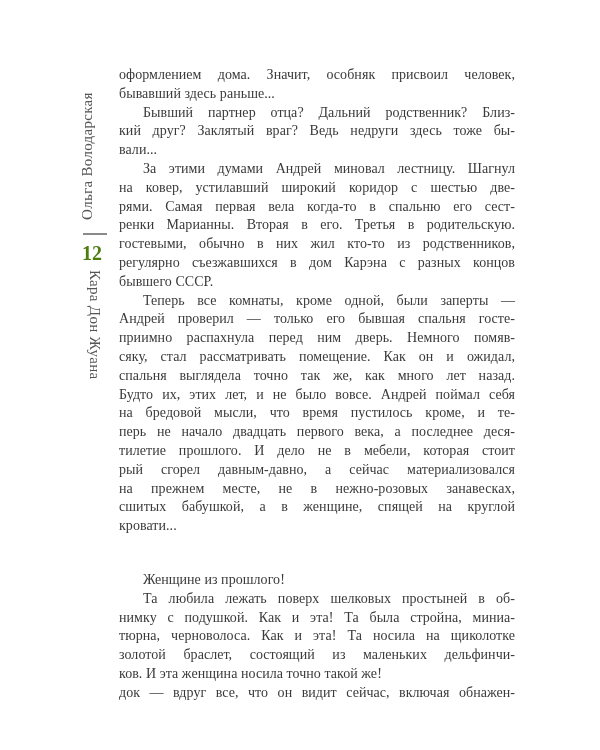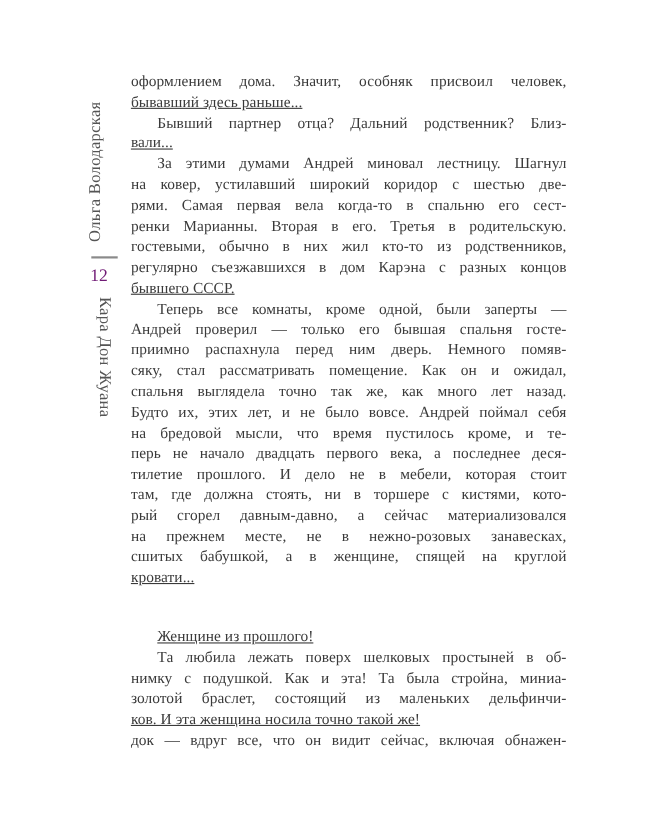--- a/index.html
+++ b/index.html
@@ -6,76 +6,77 @@
   body {
     width: 600px; height: 750px; background: #ffffff; position: relative; overflow: hidden;
     font-family: "Liberation Serif", "DejaVu Serif", serif; color: #3a3a3a;
   }
   .page-text {
     position: absolute; left: 119px; top: 66px; width: 396px;
     font-size: 14px; line-height: 18.8px; text-align: justify;
     hyphens: manual; letter-spacing: 0.05px;
   }
   .page-text .line { display: block; text-align: justify; text-align-last: justify; white-space: nowrap; }
-  .page-text .line.last { text-align-last: left; text-decoration: underline; }
+  .page-text .line.last { text-align-last: left; }
   .side {
     position: absolute; left: 72px; top: 70px; width: 30px; height: 420px;
   }
   .side-author {
     position: absolute; left: 4px; top: 0; width: 22px; height: 150px;
     writing-mode: vertical-rl; transform: rotate(180deg);
     font-size: 15px; color: #555; letter-spacing: 0.3px; white-space: nowrap;
     display: flex; align-items: center; justify-content: flex-start;
   }
   .side-rule {
     position: absolute; left: 11px; top: 163px; width: 24px; height: 1.5px; background: #8a8a8a;
   }
   .side-pagenum {
-    position: absolute; left: 10px; top: 172px; font-size: 16px; color: #701a75;
+    position: absolute; left: 10px; top: 172px; font-size: 20px; color: #4d7c0f; font-weight: bold;
   }
   .side-book {
     position: absolute; left: 14px; top: 200px; height: 160px;
     writing-mode: vertical-rl; font-size: 15px; color: #555; white-space: nowrap; letter-spacing: 0.3px;
   }
 </style>
 </head>
 <body>
 
 <div class="side">
   <div class="side-author">Ольга Володарская</div>
   <div class="side-rule"></div>
   <div class="side-pagenum">12</div>
   <div class="side-book">Кара Дон Жуана</div>
 </div>
 
 <div class="page-text" id="page-text">
     <span class="line">оформлением дома. Значит, особняк присвоил человек,</span>
     <span class="line last">бывавший здесь раньше...</span>
     <span class="line" style="text-indent: 24px;">Бывший партнер отца? Дальний родственник? Близ-</span>
+    <span class="line">кий друг? Заклятый враг? Ведь недруги здесь тоже бы-</span>
     <span class="line last">вали...</span>
     <span class="line" style="text-indent: 24px;">За этими думами Андрей миновал лестницу. Шагнул</span>
     <span class="line">на ковер, устилавший широкий коридор с шестью две-</span>
     <span class="line">рями. Самая первая вела когда-то в спальню его сест-</span>
     <span class="line">ренки Марианны. Вторая в его. Третья в родительскую.</span>
     <span class="line">гостевыми, обычно в них жил кто-то из родственников,</span>
     <span class="line">регулярно съезжавшихся в дом Карэна с разных концов</span>
     <span class="line last">бывшего СССР.</span>
     <span class="line" style="text-indent: 24px;">Теперь все комнаты, кроме одной, были заперты —</span>
     <span class="line">Андрей проверил — только его бывшая спальня госте-</span>
     <span class="line">приимно распахнула перед ним дверь. Немного помяв-</span>
     <span class="line">сяку, стал рассматривать помещение. Как он и ожидал,</span>
     <span class="line">спальня выглядела точно так же, как много лет назад.</span>
     <span class="line">Будто их, этих лет, и не было вовсе. Андрей поймал себя</span>
     <span class="line">на бредовой мысли, что время пустилось кроме, и те-</span>
     <span class="line">перь не начало двадцать первого века, а последнее деся-</span>
     <span class="line">тилетие прошлого. И дело не в мебели, которая стоит</span>
-    <span class="line">там, где должна стоять, ни в торшере с кистями, кото-</span>
     <span class="line">рый сгорел давным-давно, а сейчас материализовался</span>
     <span class="line">на прежнем месте, не в нежно-розовых занавесках,</span>
     <span class="line">сшитых бабушкой, а в женщине, спящей на круглой</span>
     <span class="line last">кровати...</span>
     <span class="line last" style="text-indent: 24px; margin-top: 35px;">Женщине из прошлого!</span>
     <span class="line" style="text-indent: 24px;">Та любила лежать поверх шелковых простыней в об-</span>
     <span class="line">нимку с подушкой. Как и эта! Та была стройна, миниа-</span>
+    <span class="line">тюрна, черноволоса. Как и эта! Та носила на щиколотке</span>
     <span class="line">золотой браслет, состоящий из маленьких дельфинчи-</span>
     <span class="line last">ков. И эта женщина носила точно такой же!</span>
     <span class="line">док — вдруг все, что он видит сейчас, включая обнажен-</span>
   </div>
 
 </body></html>

